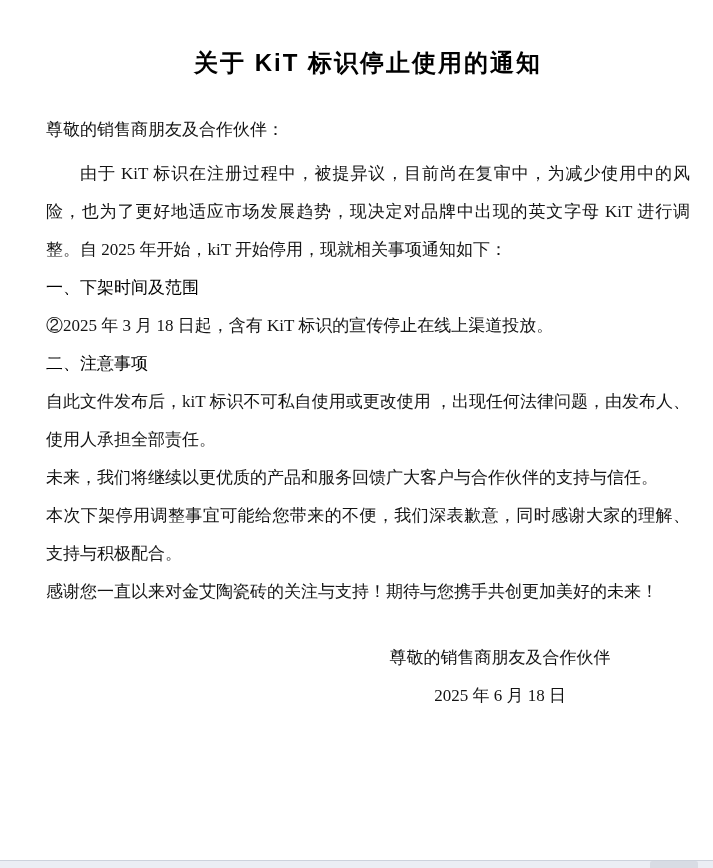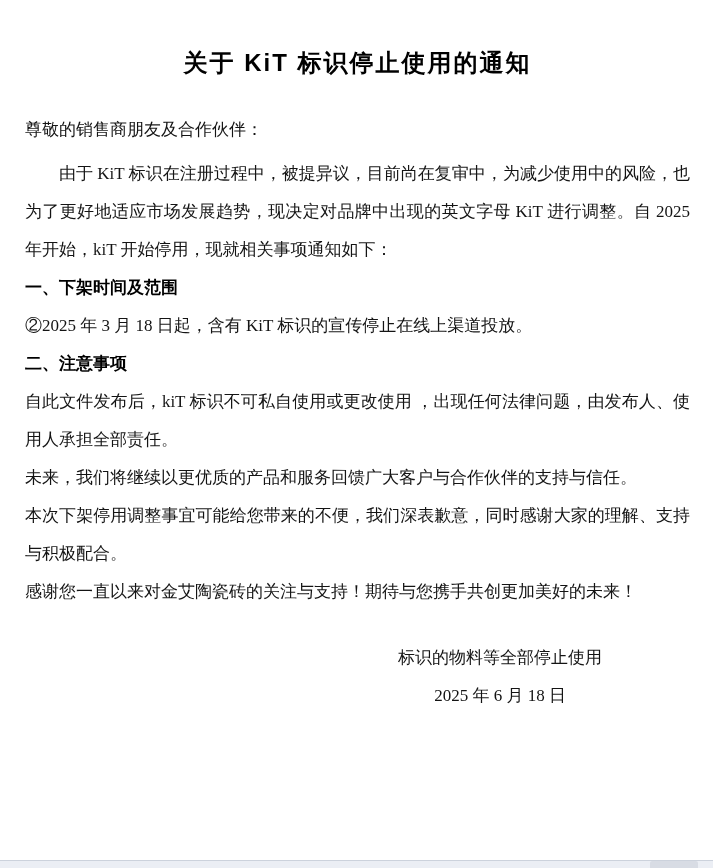--- a/index.html
+++ b/index.html
@@ -10,21 +10,21 @@
   .page {
     position: relative;
     width: 713px;
     height: 868px;
     background: #ffffff;
     overflow: hidden;
     font-family: "Liberation Serif", "DejaVu Serif", serif;
     color: #141414;
   }
   .content {
-    padding: 0 23px 0 25px;
+    padding: 0 23px 0 46px;
   }
   .doc-title {
     margin: 45px 0 0 0;
     text-align: center;
     font-family: "Liberation Sans", "DejaVu Sans", sans-serif;
     font-weight: 700;
     font-size: 24px;
     line-height: 36px;
     letter-spacing: 2px;
     color: #000000;
@@ -38,21 +38,21 @@
   }
   .salutation {
     margin-top: 30px !important;
   }
   .intro {
     margin-top: 6px !important;
     text-indent: 2em;
   }
   .section-heading {
     font-family: "Liberation Sans", "DejaVu Sans", sans-serif;
-    font-weight: 700;
+    font-weight: 400;
     color: #000000;
   }
   .signature-block {
     margin: 28px 30px 0 auto;
     width: 320px;
     text-align: center;
   }
   .signature-block div {
     font-size: 17px;
     line-height: 38px;
@@ -101,21 +101,21 @@
 
       <p>未来，我们将继续以更优质的产品和服务回馈广大客户与合作伙伴的支持与信任。</p>
 
       <p>本次下架停用调整事宜可能给您带来的不便，我们深表歉意，同时感谢大家的理解、支持与积极配合。</p>
 
       <p>感谢您一直以来对金艾陶瓷砖的关注与支持！期待与您携手共创更加美好的未来！</p>
 
     </div>
 
     <div class="signature-block">
-      <div>标识的物料等全部停止使用</div>
+      <div>尊敬的销售商朋友及合作伙伴</div>
       <div>2025 年 6 月 18 日</div>
     </div>
 
   </div>
 
   <div class="window-bottom-bar"></div>
   <div class="window-bottom-accent"></div>
 </div>
 
 </body></html>

